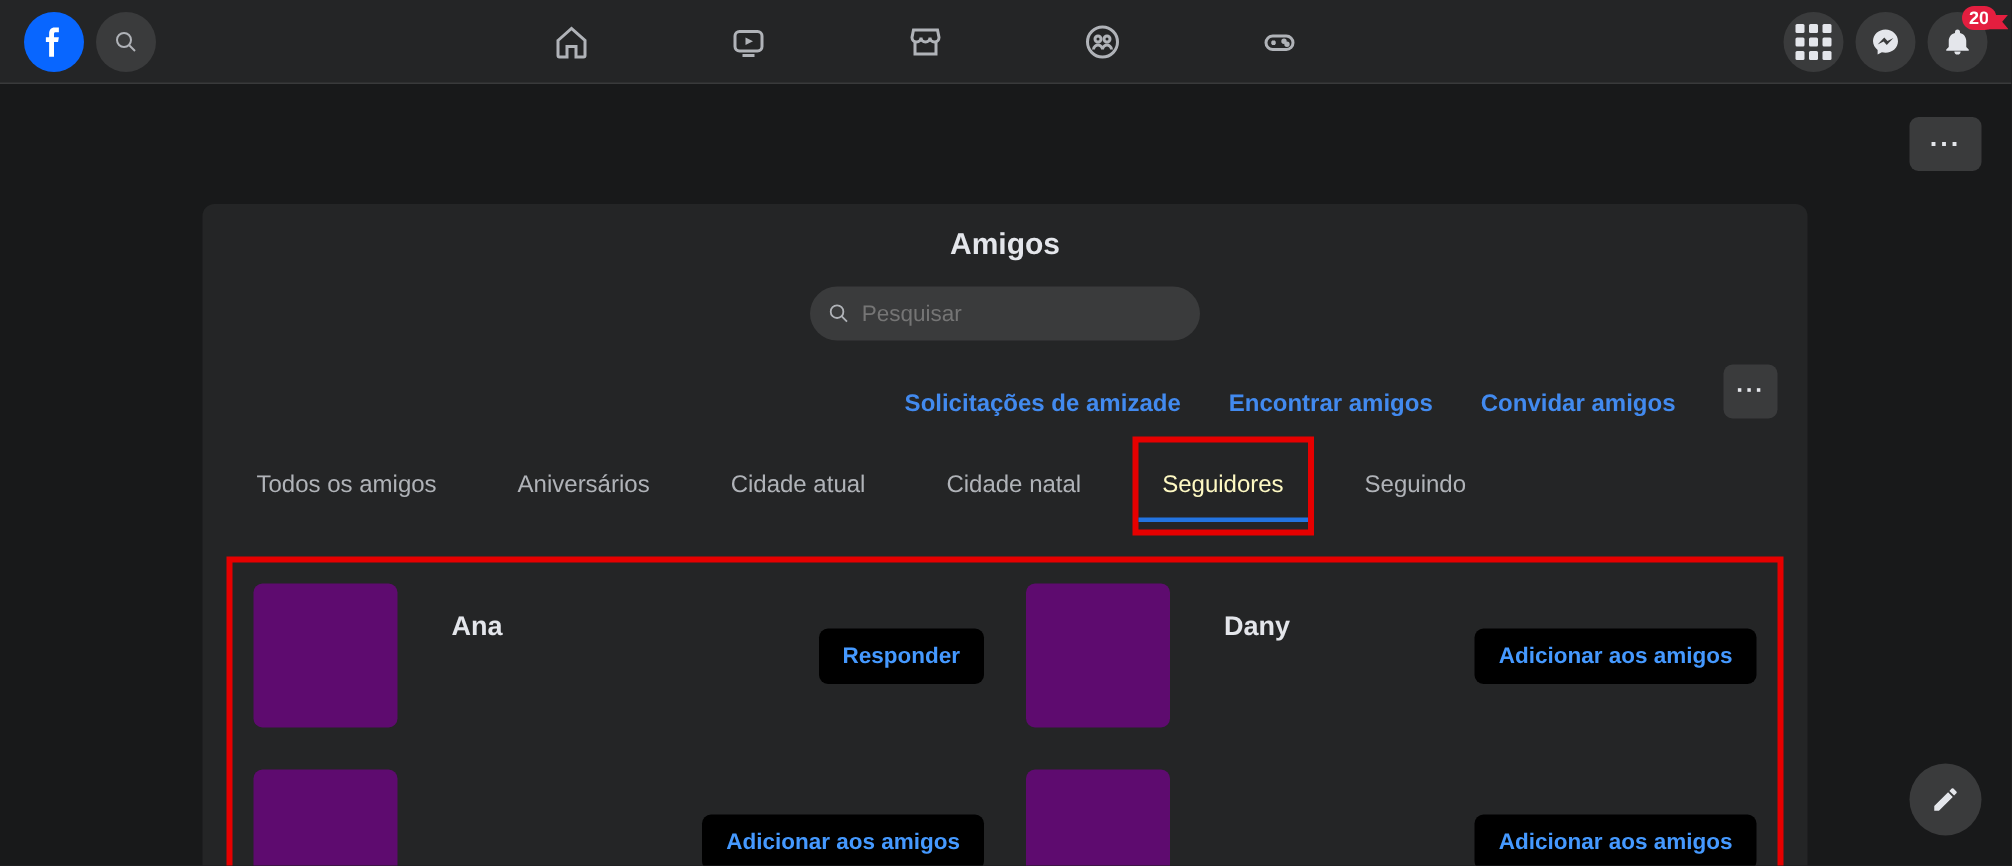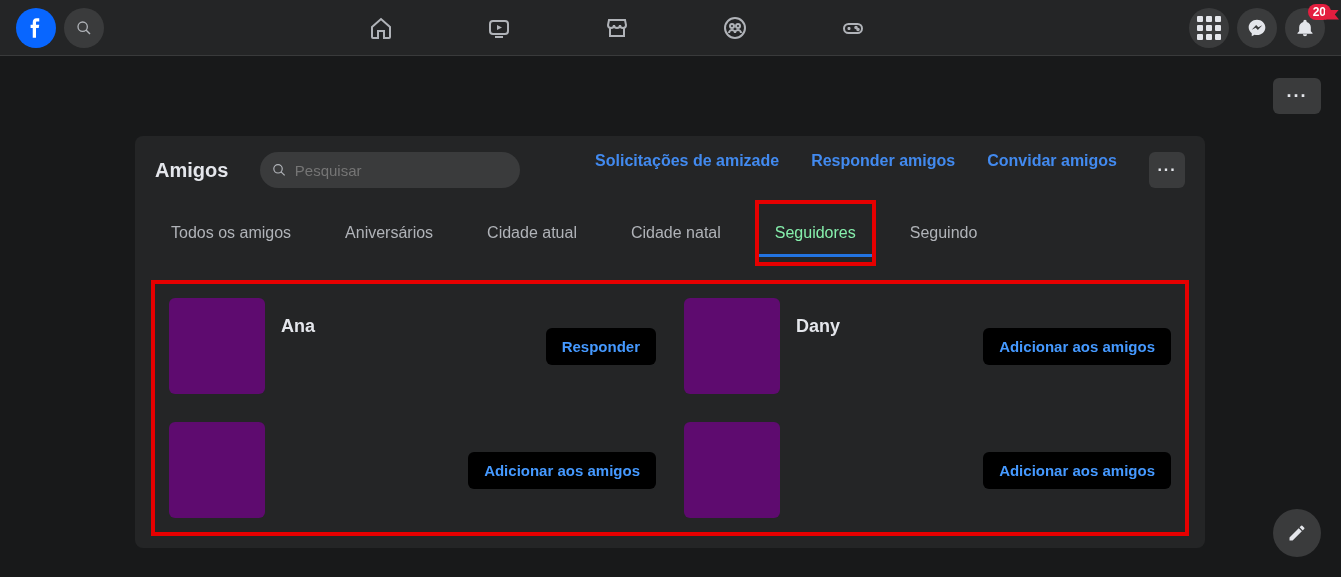--- a/index.html
+++ b/index.html
@@ -75,56 +75,56 @@
     
     .content {
       background: #242526;
       margin: 0 auto;
       width: 1070px;
       border-radius: 8px;
       margin-left: 135px;
       padding: 16px 20px;
     }
     .content-header {
-      display: flex; align-items: center; gap: 32px;
+      display: flex; align-items: center; gap: 16px; flex-direction: column;
     }
     .page-title {
       font-size: 20px; font-weight: 700; color: #e4e6eb;
     }
     .search-box {
       background: #3a3b3c; border-radius: 50px; height: 36px;
       display: flex; align-items: center; padding: 0 12px; gap: 8px;
       width: 260px;
     }
     .search-box input {
       background: transparent; border: none; outline: none; color: #fde047;
       font-size: 15px; width: 100%;
     }
     .header-links {
-      display: flex; gap: 32px; margin-left: auto; align-items: flex-start;
+      display: flex; gap: 32px; margin-left: auto; align-items: flex-end;
     }
     .header-link {
       color: #428aef; font-size: 16px; font-weight: 600; cursor: pointer;
     }
     .header-more {
       width: 36px; height: 36px; border-radius: 6px; background: #3a3b3c;
       display: flex; align-items: center; justify-content: center;
       color: #e4e6eb; font-weight: 700; letter-spacing: 1px;
     }
     
     
     .tabs {
       display: flex; gap: 54px; margin-top: 24px; padding: 0 16px;
     }
     .tab {
       padding: 12px 0; font-size: 16px; color: #b0b3b8; cursor: pointer;
       font-weight: 500; position: relative;
     }
     .tab.active {
-      color: #86efac;
+      color: #fef9c3;
     }
     .tab.active::after {
       content: ''; position: absolute; left: -8px; right: -8px; bottom: -3px;
       height: 3px; background: #2374e1;
     }
     .tab.highlighted {
       outline: 4px solid #e60000;
       outline-offset: 8px;
       padding-left: 8px; padding-right: 8px;
       margin-left: -8px; margin-right: -8px;
@@ -135,21 +135,21 @@
       margin-top: 30px;
       outline: 4px solid #e60000;
       padding: 10px;
     }
     .friends-grid {
       display: grid;
       grid-template-columns: 1fr 1fr;
       gap: 20px 20px;
     }
     .friend-card {
-      display: flex; align-items: center; gap: 16px;
+      display: flex; align-items: center; gap: 36px;
       padding: 4px;
     }
     .friend-avatar {
       width: 96px; height: 96px; background: #5e0b6f;
       border-radius: 6px;
     }
     .friend-name {
       font-size: 18px; font-weight: 600; color: #e4e6eb; flex: 1;
       align-self: flex-start; margin-top: 18px;
     }
@@ -264,21 +264,21 @@
     <div class="page-title">Amigos</div>
     <div class="search-box">
       <svg viewBox="0 0 24 24" class="search-icon-svg">
           <circle cx="10" cy="10" r="7" class="icon-stroke"></circle>
           <line x1="15" y1="15" x2="21" y2="21" class="icon-stroke"></line>
         </svg>
       <input type="text" placeholder="Pesquisar" style="">
     </div>
     <div class="header-links">
       <div class="header-link">Solicitações de amizade</div>
-      <div class="header-link">Responder amigos</div>
+      <div class="header-link">Encontrar amigos</div>
       <div class="header-link">Convidar amigos</div>
       <div class="header-more">···</div>
     </div>
   </div>
 
   <div class="tabs">
     <div class="tab">Todos os amigos</div>
     <div class="tab">Aniversários</div>
     <div class="tab">Cidade atual</div>
     <div class="tab">Cidade natal</div>

